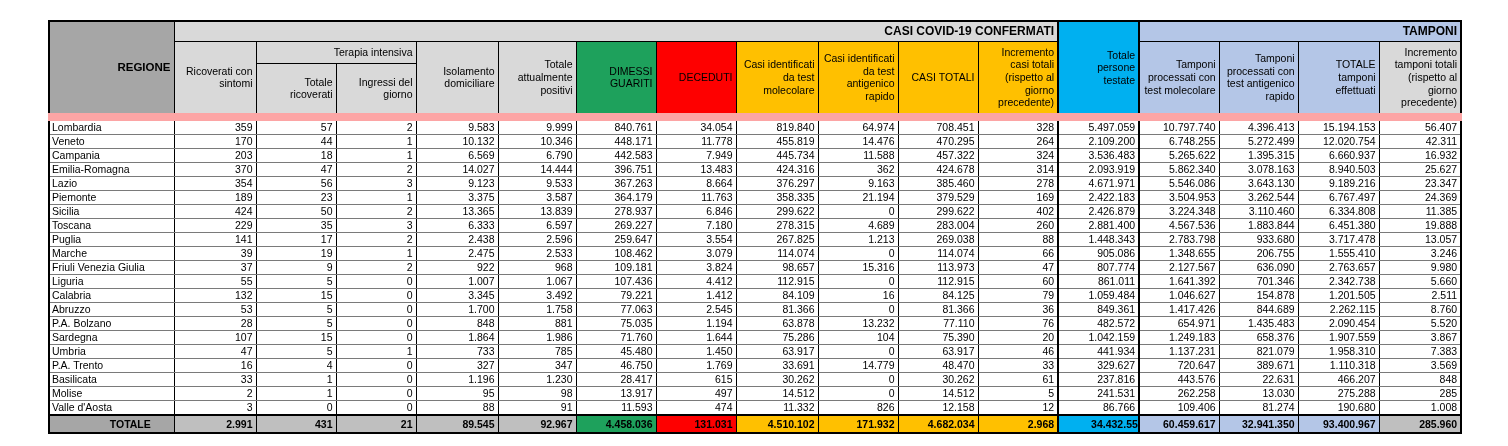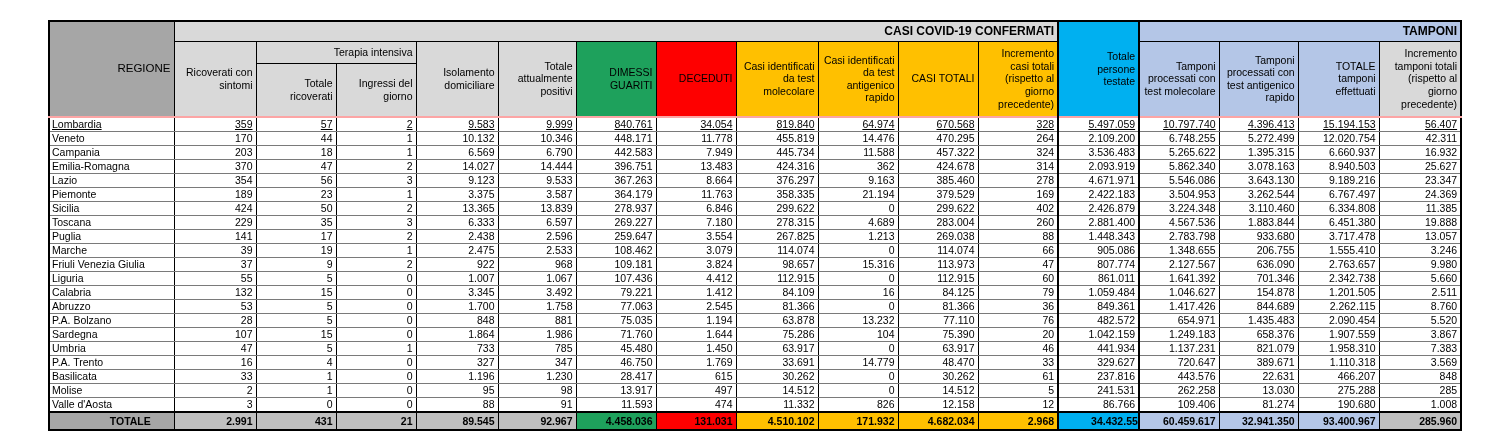--- a/index.html
+++ b/index.html
@@ -14,28 +14,28 @@
   }
   thead th{
     border:1px solid #000;
     font-weight:normal;font-size:10.5px;line-height:1.2;
     text-align:right;vertical-align:middle;padding:1px 3px;
   }
   tr.r1{height:20px;}
   tr.r2{height:22px;}
   tr.r3{height:54px;}
   .group{font-size:12px;font-weight:bold;}
-  .corner{font-size:11.5px;font-weight:normal;}
+  .corner{font-size:11.5px;font-weight:bold;}
   tbody td{
     background:#fff;font-size:10.5px;height:13px;line-height:1;
     border-left:1px solid #000;border-right:1px solid #000;
     border-top:1px solid #7a7a7a;border-bottom:1px solid #7a7a7a;
     padding:0 3px 0 2px;white-space:nowrap;overflow:hidden;
   }
-  tbody tr:first-child td{border-top:2px solid #fca5a5;text-decoration:underline;}
+  tbody tr:first-child td{border-top:8px solid #fca5a5;}
   td.num{text-align:right;}
   td.region{text-align:left;}
   tr.total td{
     font-weight:bold;border:1px solid #000;
     border-top:2px solid #000;border-bottom:2px solid #000;
     height:16px;font-size:10.5px;
   }
   tr.total td.label{text-align:center;padding-left:40px;}
   .bL{border-left:2px solid #000 !important;}
   
@@ -105,21 +105,21 @@
           <td class="region">Lombardia</td>
           <td class="num">359</td>
           <td class="num">57</td>
           <td class="num">2</td>
           <td class="num">9.583</td>
           <td class="num">9.999</td>
           <td class="num">840.761</td>
           <td class="num">34.054</td>
           <td class="num">819.840</td>
           <td class="num">64.974</td>
-          <td class="num">670.568</td>
+          <td class="num">708.451</td>
           <td class="num">328</td>
           <td class="num bL">5.497.059</td>
           <td class="num bL">10.797.740</td>
           <td class="num">4.396.413</td>
           <td class="num">15.194.153</td>
           <td class="num">56.407</td>
         </tr>
         <tr>
           <td class="region">Veneto</td>
           <td class="num">170</td>

